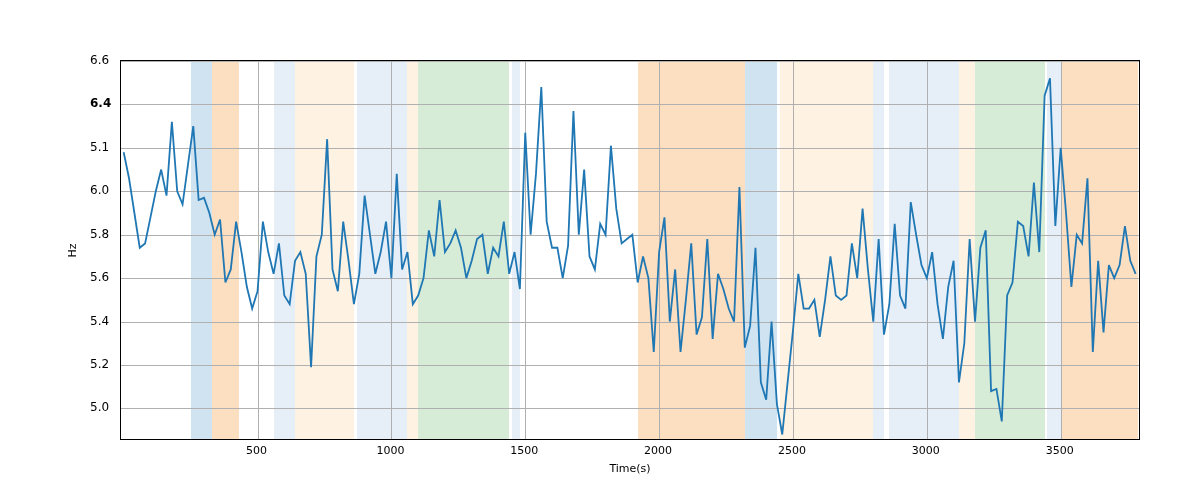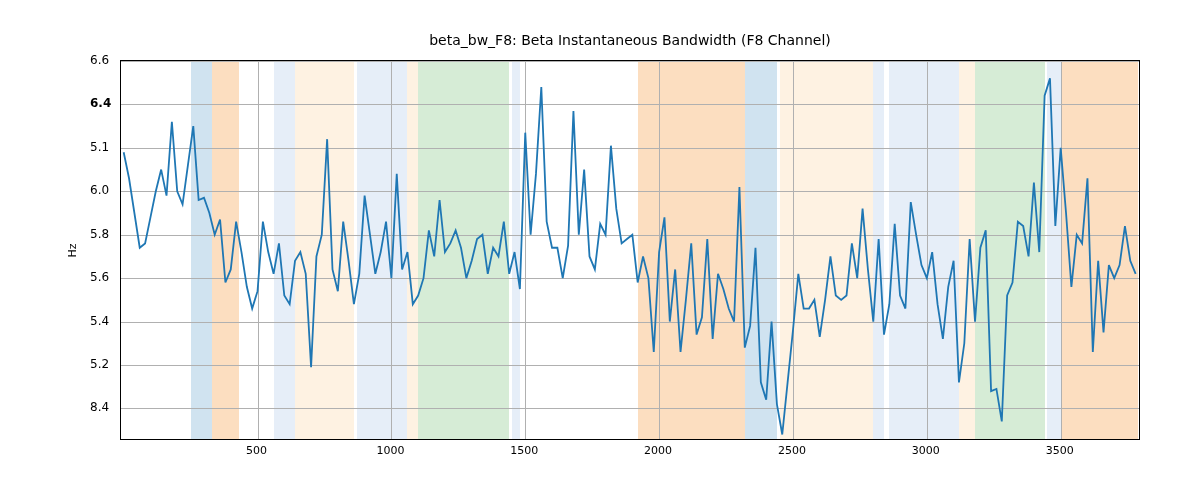--- a/index.html
+++ b/index.html
@@ -94,29 +94,29 @@
     position: absolute;
     left: 0;
     top: 0;
   }
 </style>
 </head>
 <body>
 
 <div class="figure">
 
-  <div class="title">beta_bw_F8: Beta Instantaneous Bandwidth (F8 Channel)</div>
 
   <div class="ylabel">
     <span>Hz</span>
   </div>
 
+  <div class="xlabel">Time(s)</div>
 
   <div id="yticks-container">
-      <div class="ytick" style="top: 407.429px;">8.4</div>
+      <div class="ytick" style="top: 407.429px;">5.0</div>
       <div class="ytick" style="top: 364px;">5.2</div>
       <div class="ytick" style="top: 320.571px;">5.4</div>
       <div class="ytick" style="top: 277.143px;">5.6</div>
       <div class="ytick" style="top: 233.714px;">5.8</div>
       <div class="ytick" style="top: 190.286px;">6.0</div>
       <div class="ytick" style="top: 146.857px;">5.1</div>
       <div class="ytick" style="top: 103.429px; font-weight: bold;">6.4</div>
       <div class="ytick" style="top: 60px;">6.6</div>
     </div>
   <div id="xticks-container">

